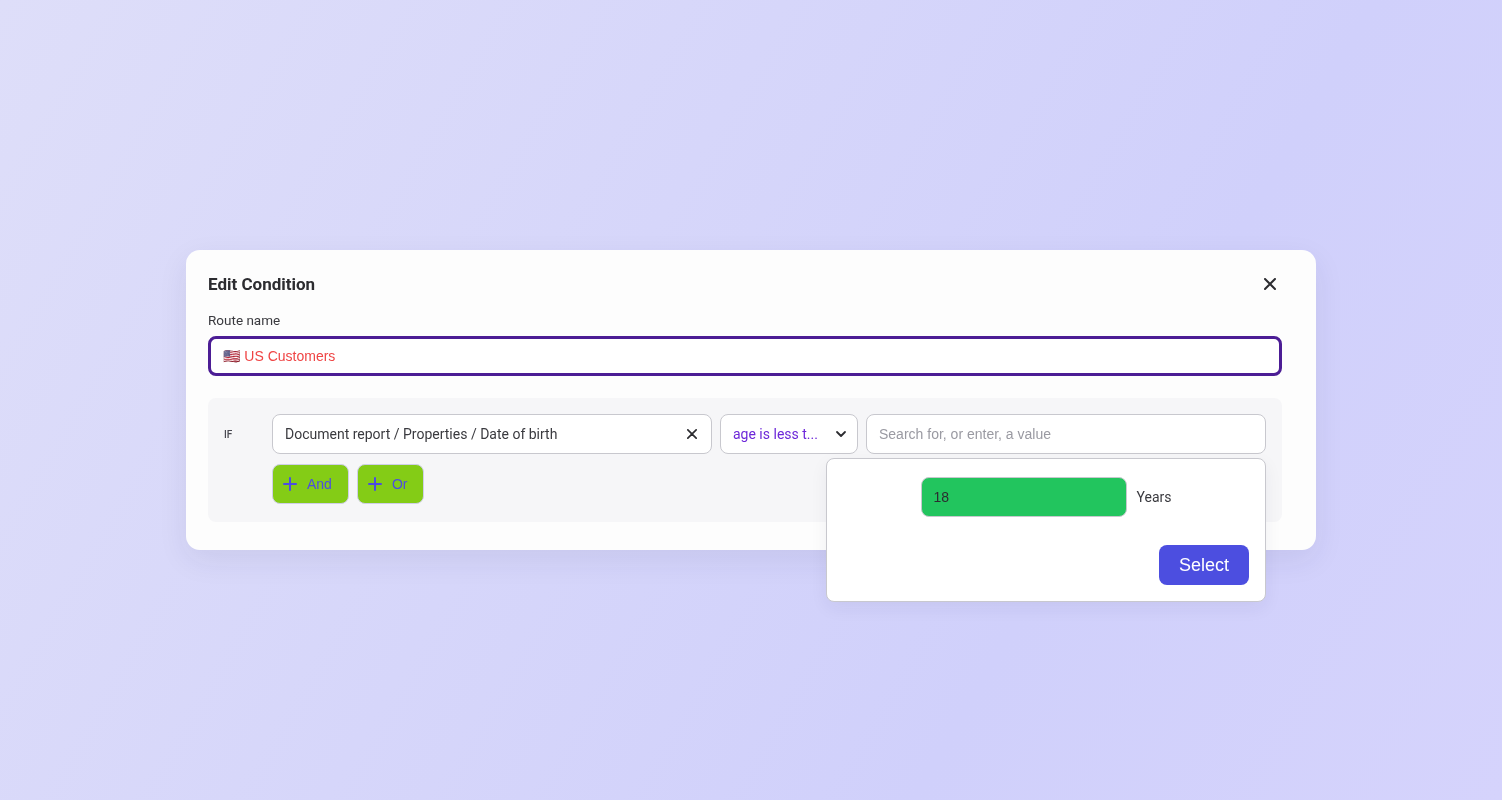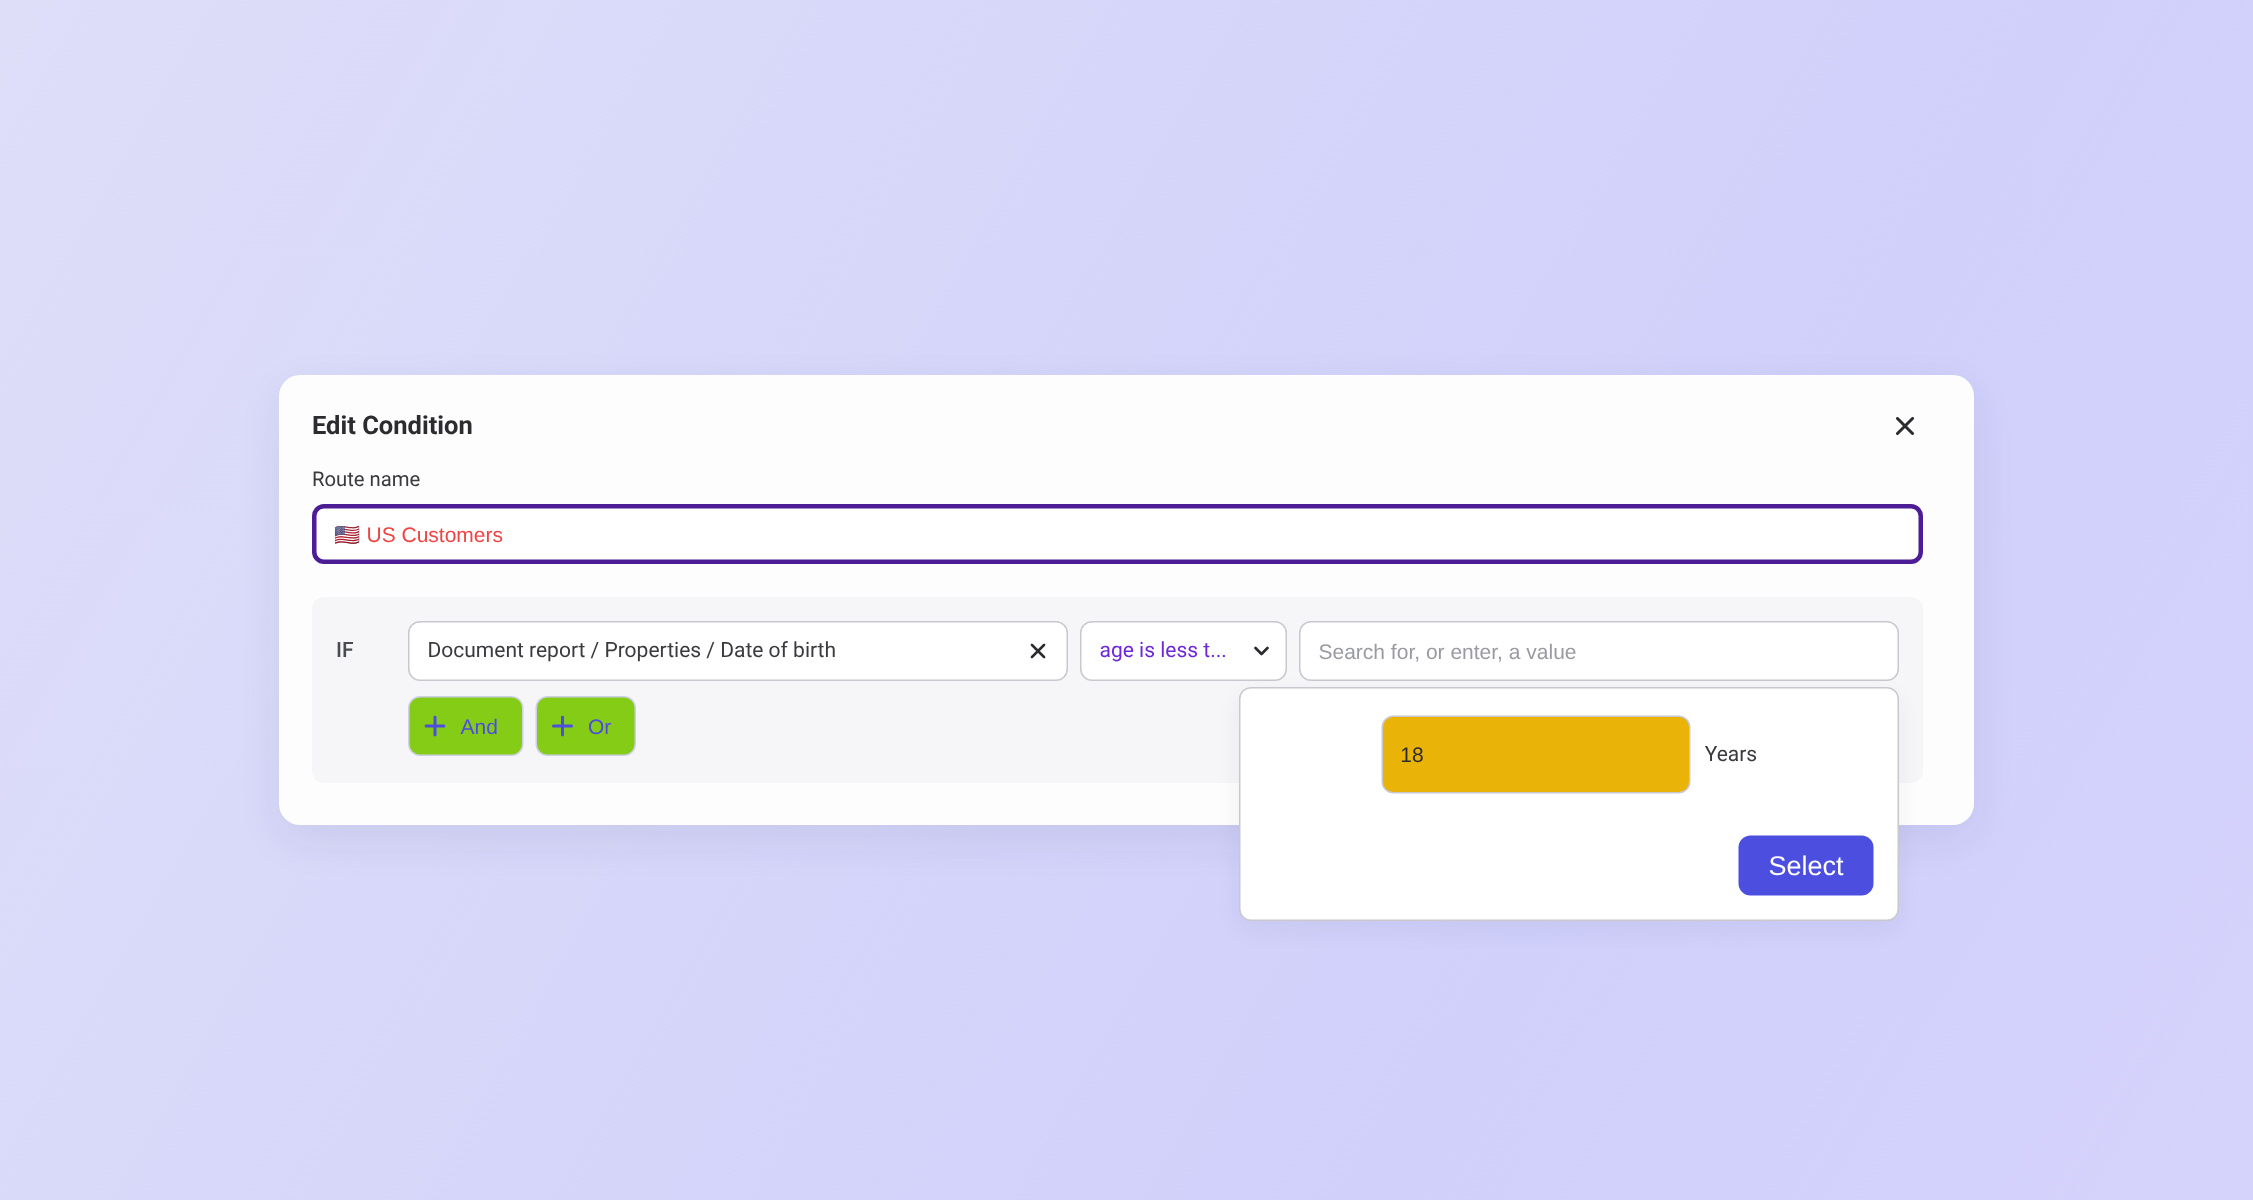--- a/index.html
+++ b/index.html
@@ -67,21 +67,21 @@
   padding: 16px 16px 18px 16px;
   position: relative;
 }
 .cond-row {
   display: flex;
   align-items: center;
   gap: 8px;
 }
 .if-label {
   width: 40px;
-  font-size: 14px;
+  font-size: 10px;
   color: #4a4a52;
   font-weight: 500;
 }
 .property-select {
   flex: 0 0 440px;
   height: 40px;
   border: 1px solid #c8c8ce;
   border-radius: 8px;
   background: #fff;
   display: flex;
@@ -175,27 +175,27 @@
 }
 .year-row {
   display: flex;
   align-items: center;
   justify-content: center;
   gap: 10px;
   margin-bottom: 28px;
 }
 .num-input {
   width: 206px;
-  height: 52px;
+  height: 40px;
   border: 1px solid #c8c8ce;
   border-radius: 8px;
   padding: 0 12px;
   font-size: 14px;
   color: #2c2c30;
-  background: #eab308;
+  background: #22c55e;
 }
 .years-label {
   font-size: 14px;
   color: #3a3a3f;
 }
 .select-row { display: flex; justify-content: flex-end; }
 .select-btn {
   height: 40px;
   padding: 0 20px;
   background: #4c4ee0;

